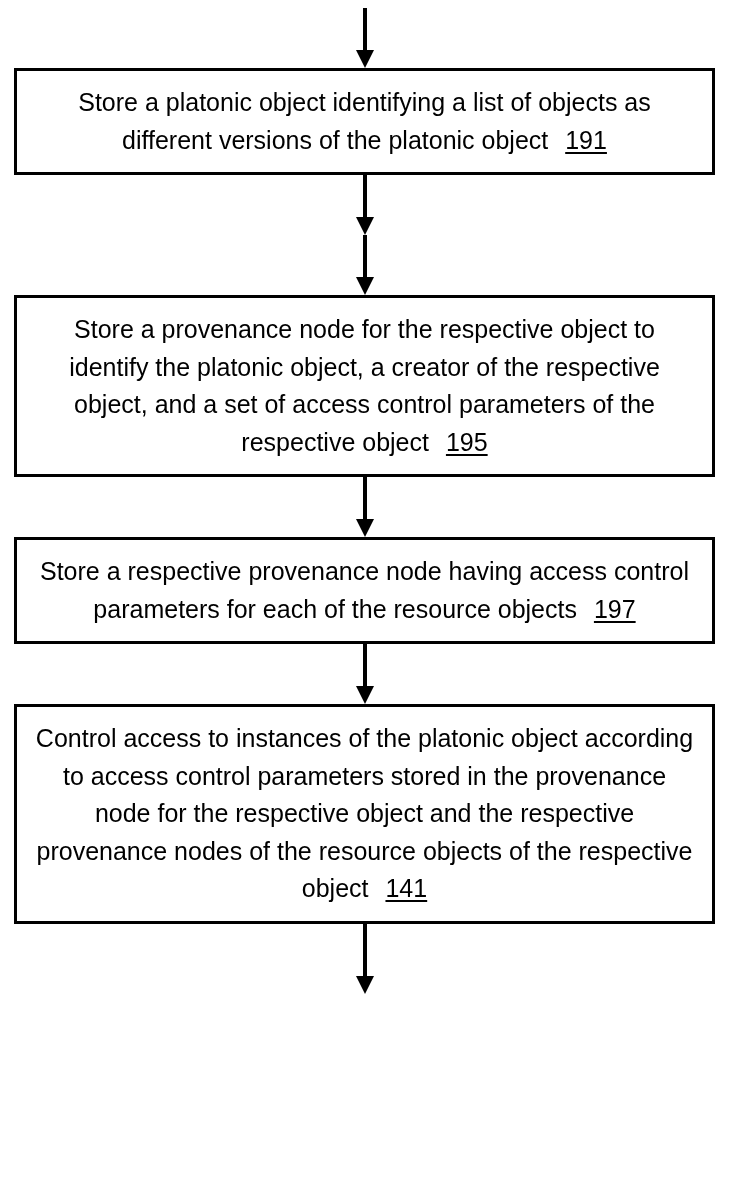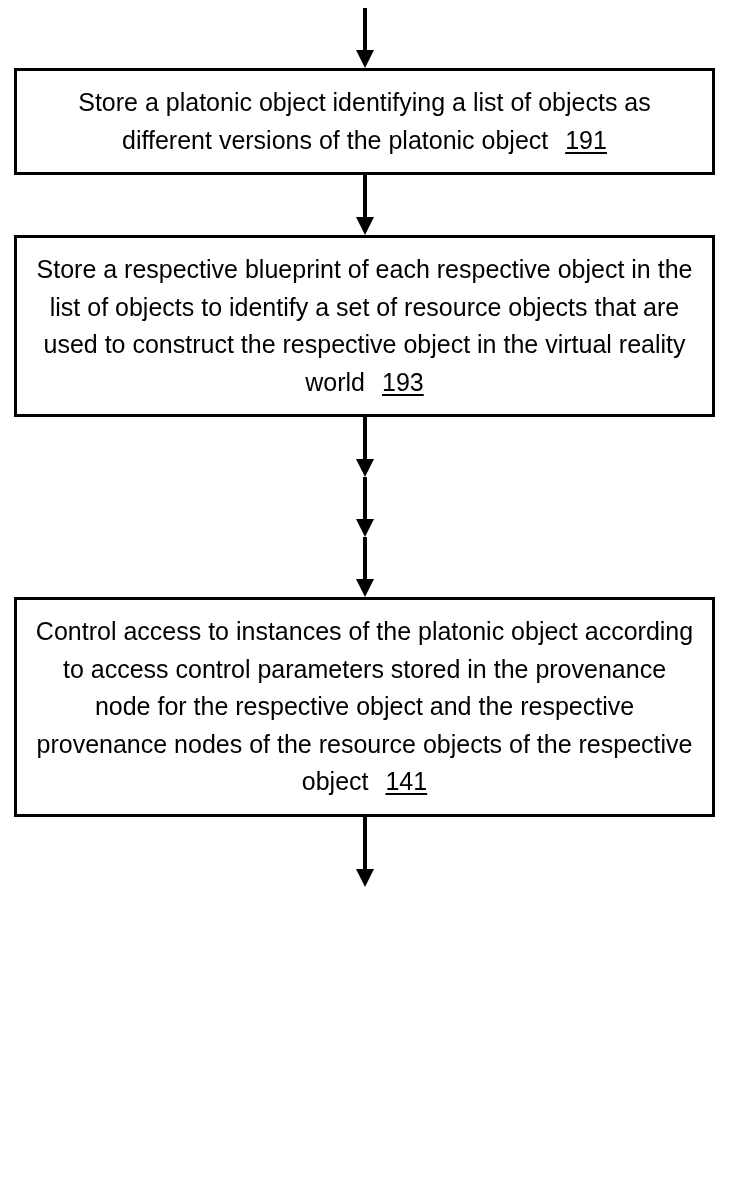--- a/index.html
+++ b/index.html
@@ -74,36 +74,40 @@
   <div class="flow-box">
     <span>Store a platonic object identifying a list of objects as different versions of the platonic object</span>
     <span class="ref-num">191</span>
   </div>
 
   <div class="flow-connector connector-mid">
     <div class="arrow-line"></div>
     <div class="arrow-head"></div>
   </div>
 
+
+  <div class="flow-connector connector-mid">
+    <div class="arrow-line"></div>
+    <div class="arrow-head"></div>
+  </div>
+
   <div class="flow-box">
-    <span>Store a respective blueprint of each respective object in the list of objects to identify a set of resource objects that are used to construct the respective object in the virtual reality world</span>
-    <span class="ref-num">193</span>
+    <span>Store a provenance node for the respective object to identify the platonic object, a creator of the respective object, and a set of access control parameters of the respective object</span>
+    <span class="ref-num">195</span>
   </div>
 
   <div class="flow-connector connector-mid">
     <div class="arrow-line"></div>
     <div class="arrow-head"></div>
   </div>
 
-
-  <div class="flow-connector connector-mid">
-    <div class="arrow-line"></div>
-    <div class="arrow-head"></div>
+  <div class="flow-box">
+    <span>Store a respective provenance node having access control parameters for each of the resource objects</span>
+    <span class="ref-num">197</span>
   </div>
-
 
   <div class="flow-connector connector-mid">
     <div class="arrow-line"></div>
     <div class="arrow-head"></div>
   </div>
 
   <div class="flow-box">
     <span>Control access to instances of the platonic object according to access control parameters stored in the provenance node for the respective object and the respective provenance nodes of the resource objects of the respective object</span>
     <span class="ref-num">141</span>
   </div>

